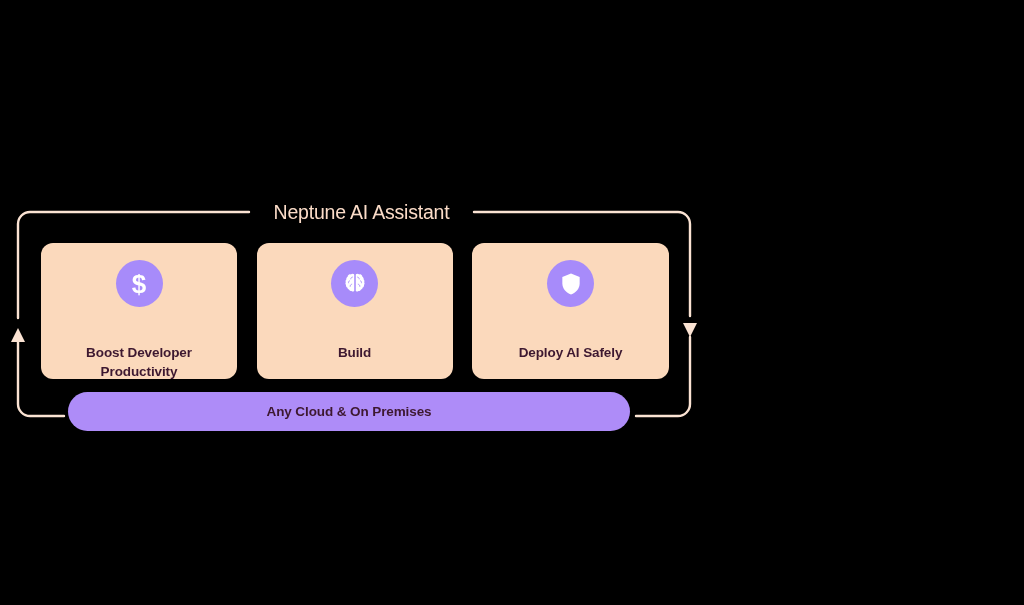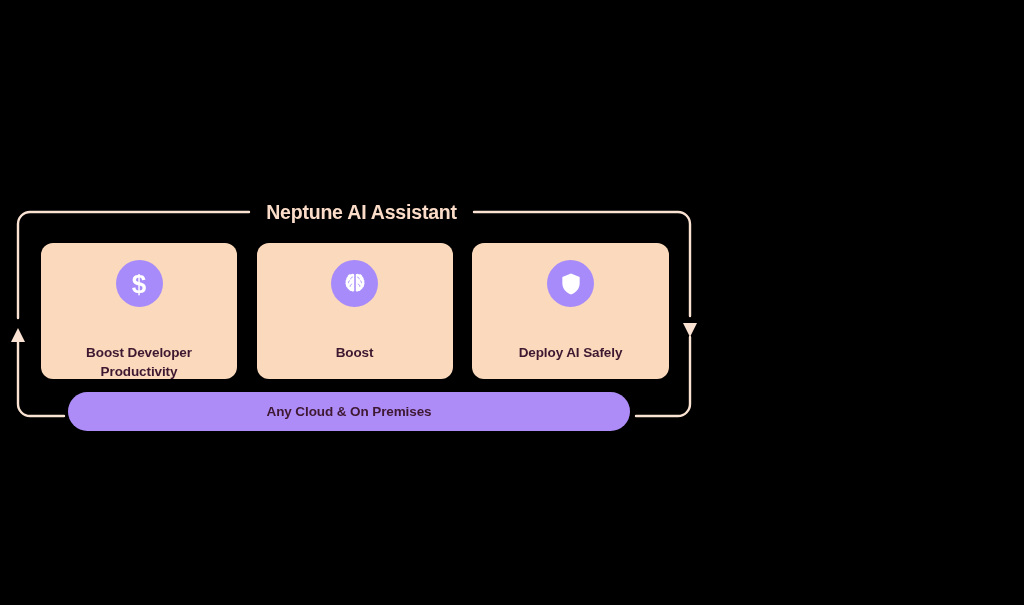--- a/index.html
+++ b/index.html
@@ -39,21 +39,21 @@
   
   .frame-title {
     position: absolute;
     left: 255px;
     top: 199px;
     width: 213px;
     height: 26px;
     line-height: 26px;
     text-align: center;
     font-size: 19.5px;
-    font-weight: 700;
+    font-weight: 400;
     letter-spacing: -0.2px;
     color: #FBDCC8;
     white-space: nowrap;
   }
 
   
   .cards {
     position: absolute;
     left: 41px;
     top: 243px;
@@ -177,21 +177,21 @@
             <path d="M9.6 5.6c-0.9 0.1-1.5 0.8-1.5 1.7"></path>
             <path d="M7.0 9.0c-0.8 0.3-1.2 1.1-1.0 1.9"></path>
             <path d="M9.0 12.2c-1.0 0.2-1.6 1.0-1.5 2.0"></path>
             <path d="M14.4 5.6c0.9 0.1 1.5 0.8 1.5 1.7"></path>
             <path d="M17.0 9.0c0.8 0.3 1.2 1.1 1.0 1.9"></path>
             <path d="M15.0 12.2c1.0 0.2 1.6 1.0 1.5 2.0"></path>
           </g>
         </svg>
       </div>
       <div class="card-label">
-        <span>Boost</span>
+        <span>Build</span>
       </div>
     </div>
 
     <div class="card wide">
       <div class="icon-circle">
         <svg width="26" height="26" viewBox="0 0 24 24" xmlns="http://www.w3.org/2000/svg">
           <path d="M12 2.4 L20 5.6 V11.2 C20 16.2 16.6 20.0 12 21.6 C7.4 20.0 4 16.2 4 11.2 V5.6 Z" fill="#FFFFFF"></path>
         </svg>
       </div>
       <div class="card-label">

